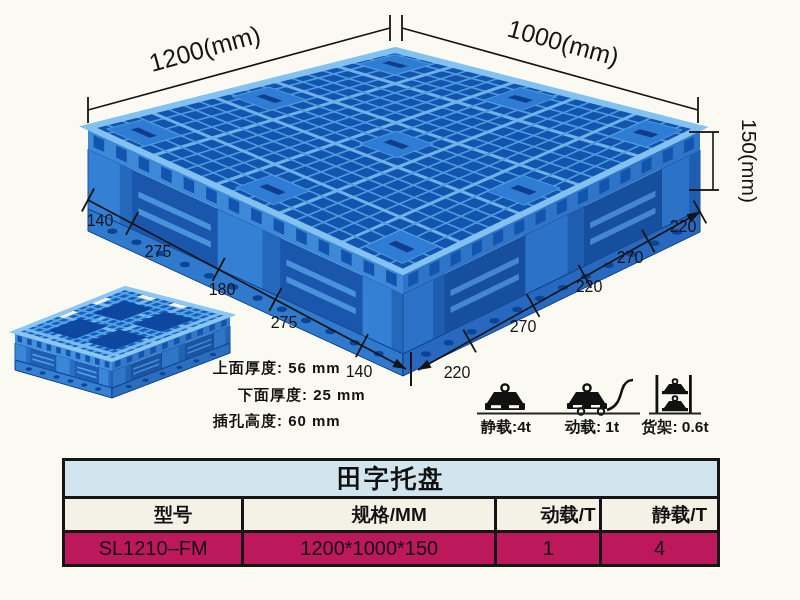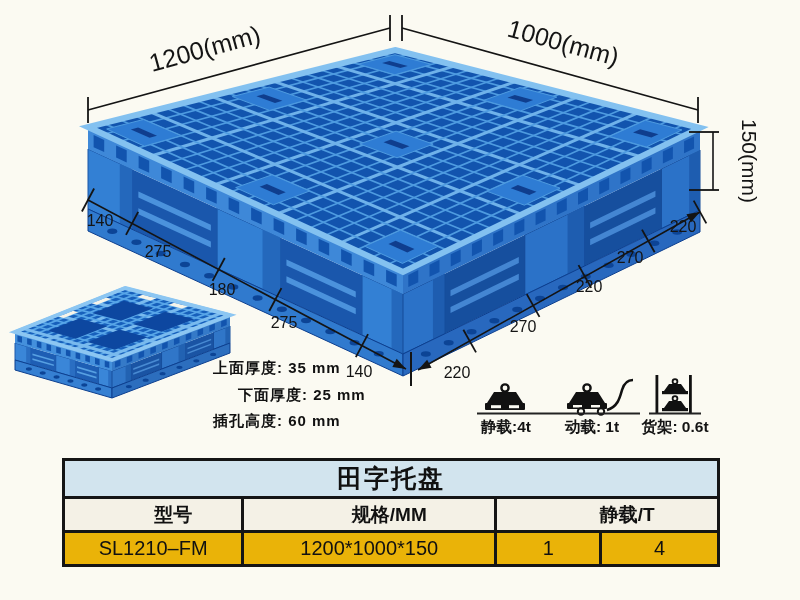--- a/index.html
+++ b/index.html
@@ -26,21 +26,21 @@
     border:3px solid #151515;box-sizing:border-box;background:#fff;
     color:#111;
   }
   .t-title{
     height:35px;background:#D2E4EE;border-bottom:3px solid #151515;
     display:flex;align-items:center;justify-content:center;
     font-size:25px;font-weight:bold;letter-spacing:2px;
   }
   .t-row{display:flex;width:100%;}
   .t-head{height:31px;background:#F4F1E6;border-bottom:3px solid #151515;}
-  .t-data{height:31px;background:#eab308;}
+  .t-data{height:31px;background:#be185d;}
   .cell{display:flex;align-items:center;justify-content:center;
         border-right:3px solid #151515;box-sizing:border-box;overflow:hidden;}
   .cell:last-child{border-right:none;}
   .c1{flex:0 0 27.5%;} .c2{flex:0 0 38.8%;} .c3{flex:0 0 16.1%;} .c4{flex:1 1 auto;}
   .t-head .cell{font-size:19px;font-weight:bold;padding-left:40px;}
   .t-data .cell{font-size:20px;}
 </style>
 </head>
 <body>
 
@@ -361,29 +361,30 @@
       <rect x="662" y="408" width="26" height="3.2" fill="#111"></rect>
     </g>
     <line x1="477" y1="413.5" x2="640" y2="413.5" stroke="#222" stroke-width="2"></line>
     <line x1="649" y1="413.5" x2="701" y2="413.5" stroke="#222" stroke-width="2"></line>
 
     <text class="icon-lab" x="506" y="432" text-anchor="middle">静载:4t</text>
     <text class="icon-lab" x="592" y="432" text-anchor="middle">动载: 1t</text>
     <text class="icon-lab" x="675" y="432" text-anchor="middle">货架: 0.6t</text>
   </svg>
 
-  <div class="thickness th1">上面厚度: 35 mm</div>
+  <div class="thickness th1">上面厚度: 56 mm</div>
   <div class="thickness th2">下面厚度: 25 mm</div>
   <div class="thickness th3">插孔高度: 60 mm</div>
 
   <div class="spec-table">
     <div class="t-title">田字托盘</div>
     <div class="t-row t-head">
       <div class="cell c1">型号</div>
       <div class="cell c2">规格/MM</div>
+      <div class="cell c3">动载/T</div>
       <div class="cell c4">静载/T</div>
     </div>
     <div class="t-row t-data">
       <div class="cell c1">SL1210–FM</div>
       <div class="cell c2">1200*1000*150</div>
       <div class="cell c3">1</div>
       <div class="cell c4">4</div>
     </div>
   </div>
 </div>

